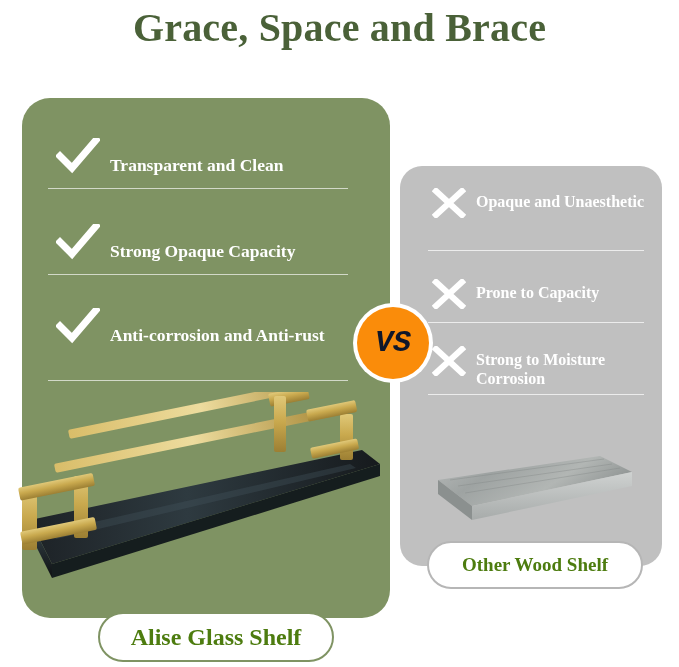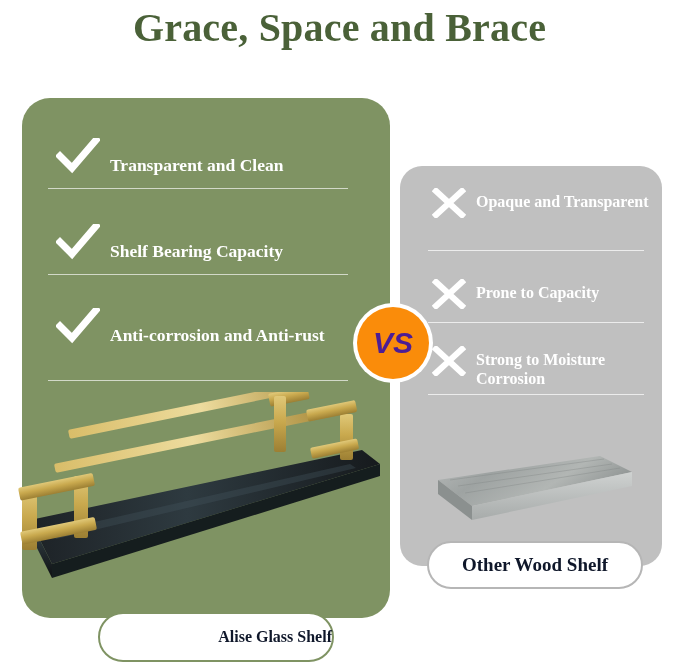--- a/index.html
+++ b/index.html
@@ -128,47 +128,46 @@
     background: #fa8c0a;
     box-shadow: 0 0 0 4px #ffffff;
   }
   .vs-badge span {
     position: absolute;
     left: 0; top: 0;
     width: 72px; height: 72px;
     display: flex;
     align-items: center;
     justify-content: center;
-    font-family: Liberation Sans, sans-serif;
+    font-family: Liberation Mono, monospace;
     font-weight: bold;
     font-style: italic;
     font-size: 30px;
-    color: #4c1d95;
+    color: #0f172a;
   }
 
   
   .pill {
     position: absolute;
     background: #ffffff;
     border: 2px solid #7f9363;
     border-radius: 26px;
     display: flex;
     align-items: center;
     justify-content: center;
     font-family: "Liberation Serif", serif;
     font-weight: bold;
-    color: #0f172a;
+    color: #4d7c0f;
   }
   .pill-left {
     left: 98px;
     top: 612px;
     width: 232px;
     height: 46px;
-    font-size: 16px;
-    justify-content: flex-end;
+    font-size: 24px;
   }
   .pill-right {
     left: 427px;
     top: 541px;
     width: 212px;
     height: 44px;
     font-size: 19px;
     border-color: #b6b6b6;
   }
 
@@ -200,39 +199,39 @@
     <path d="M4 18 L16 30 L40 2" stroke="#ffffff" stroke-width="7" fill="none" stroke-linecap="square"></path>
   </svg>
   <div class="label">Transparent and Clean</div>
 </div>
 <div class="divider-l" style="top:188px;"></div>
 
 <div class="feat" style="top:230px;">
   <svg class="check" viewBox="0 0 44 36">
     <path d="M4 18 L16 30 L40 2" stroke="#ffffff" stroke-width="7" fill="none" stroke-linecap="square"></path>
   </svg>
-  <div class="label">Shelf Bearing Capacity</div>
+  <div class="label">Strong Opaque Capacity</div>
 </div>
 <div class="divider-l" style="top:274px;"></div>
 
 <div class="feat" style="top:314px;">
   <svg class="check" viewBox="0 0 44 36">
     <path d="M4 18 L16 30 L40 2" stroke="#ffffff" stroke-width="7" fill="none" stroke-linecap="square"></path>
   </svg>
   <div class="label">Anti-corrosion and Anti-rust</div>
 </div>
 <div class="divider-l" style="top:380px;"></div>
 
 <div class="panel-right"></div>
 
 <div class="featr" style="top:192px;">
   <svg class="xmark" viewBox="0 0 34 30">
     <path d="M4 3 L30 27 M30 3 L4 27" stroke="#ffffff" stroke-width="6" fill="none" stroke-linecap="square"></path>
   </svg>
-  <div class="label">Opaque and Transparent</div>
+  <div class="label">Opaque and Unaesthetic</div>
 </div>
 <div class="divider-r" style="top:250px;"></div>
 
 <div class="featr" style="top:283px;">
   <svg class="xmark" viewBox="0 0 34 30">
     <path d="M4 3 L30 27 M30 3 L4 27" stroke="#ffffff" stroke-width="6" fill="none" stroke-linecap="square"></path>
   </svg>
   <div class="label">Prone to Capacity</div>
 </div>
 <div class="divider-r" style="top:322px;"></div>

